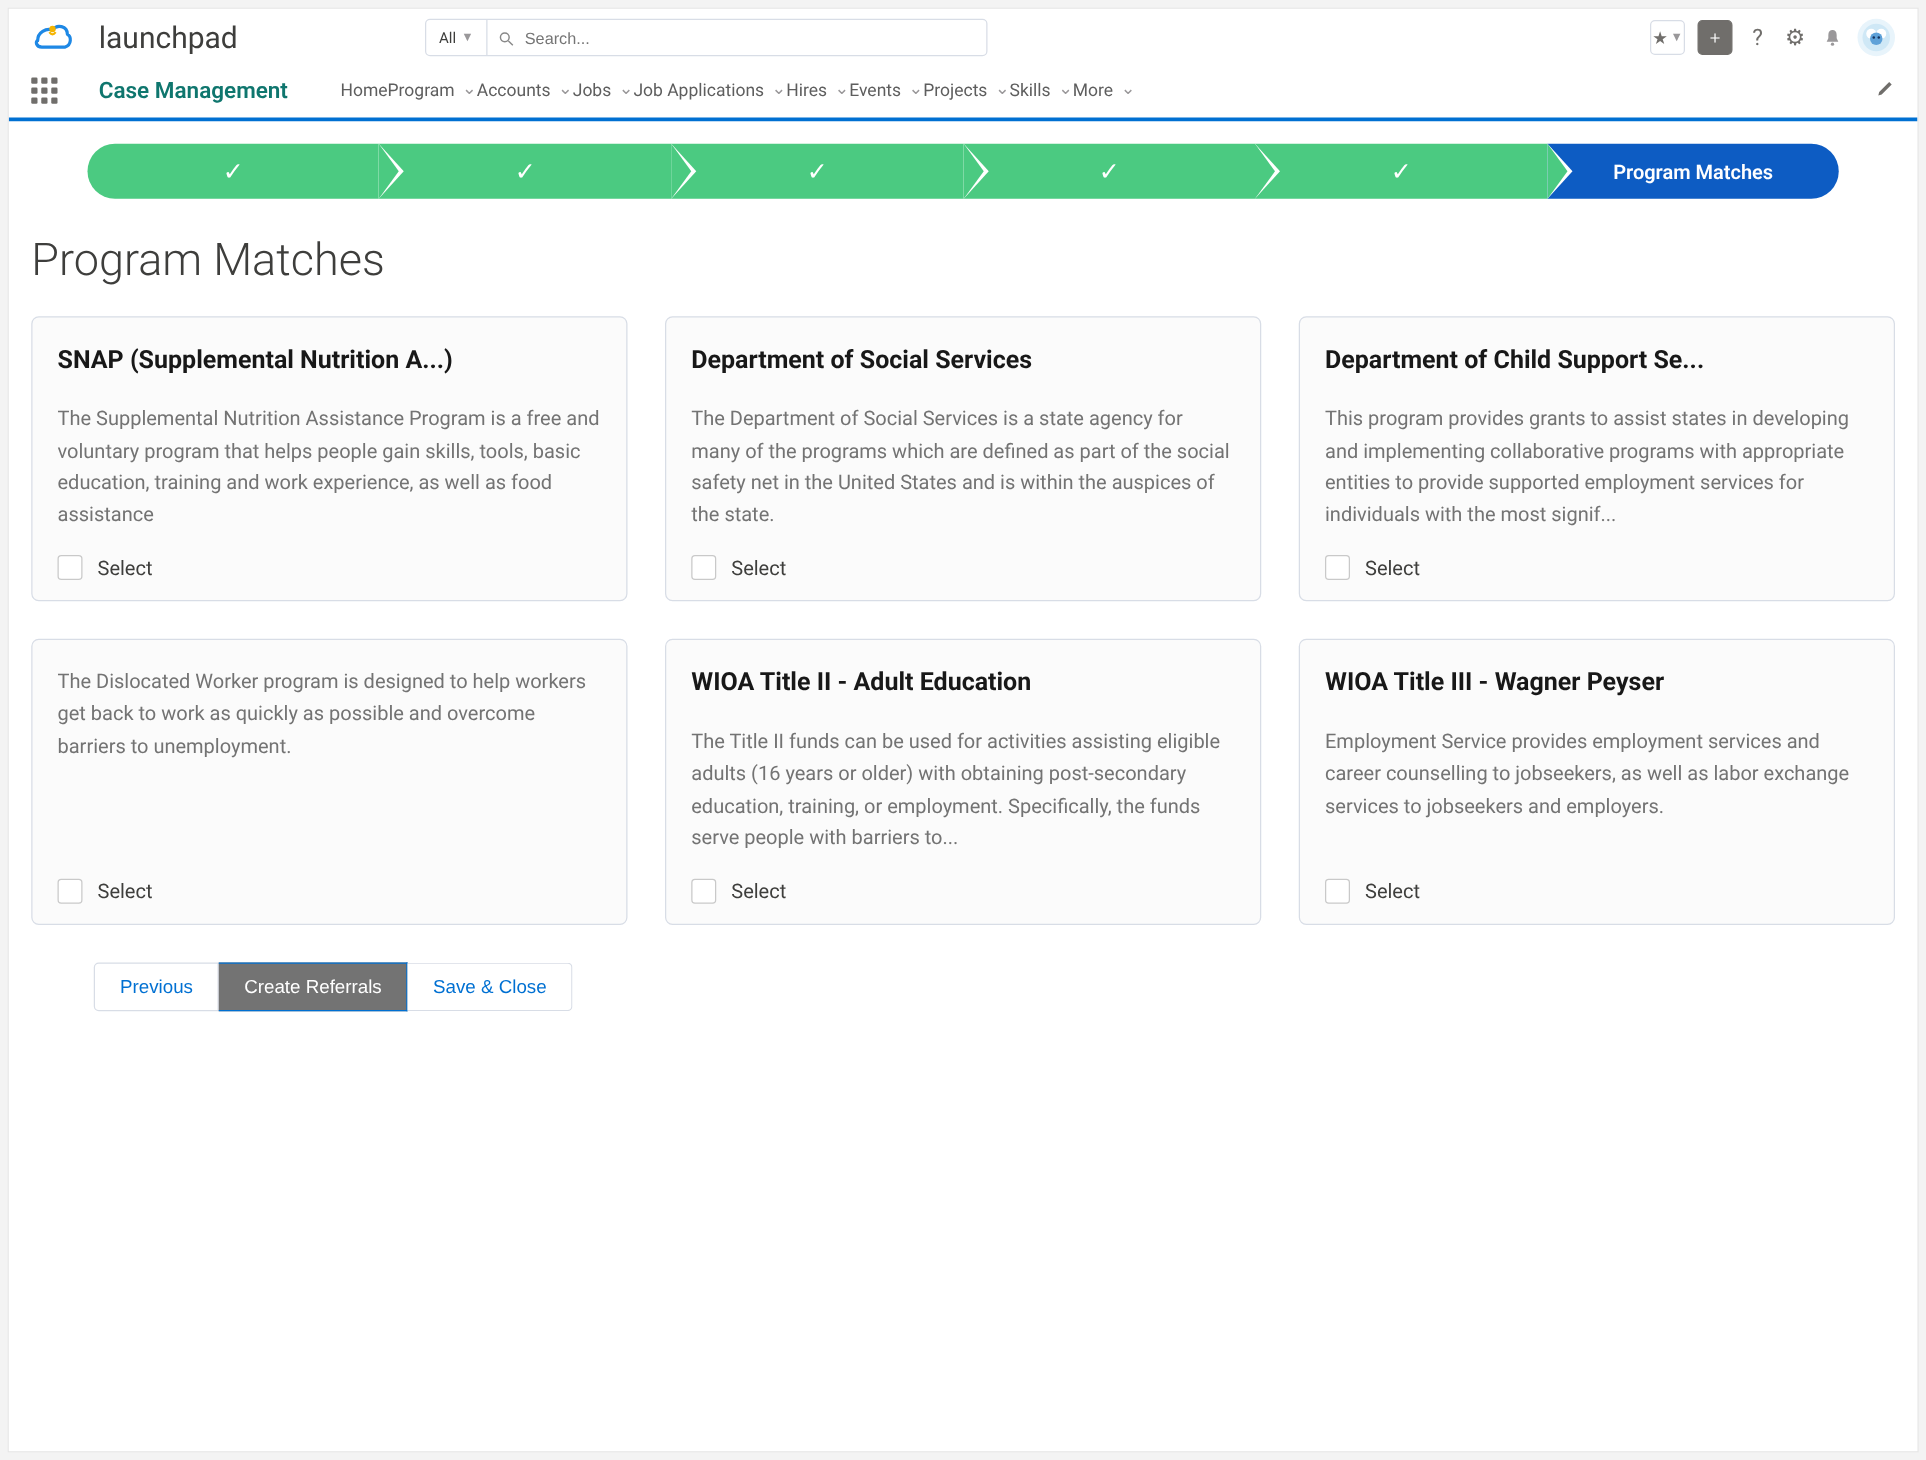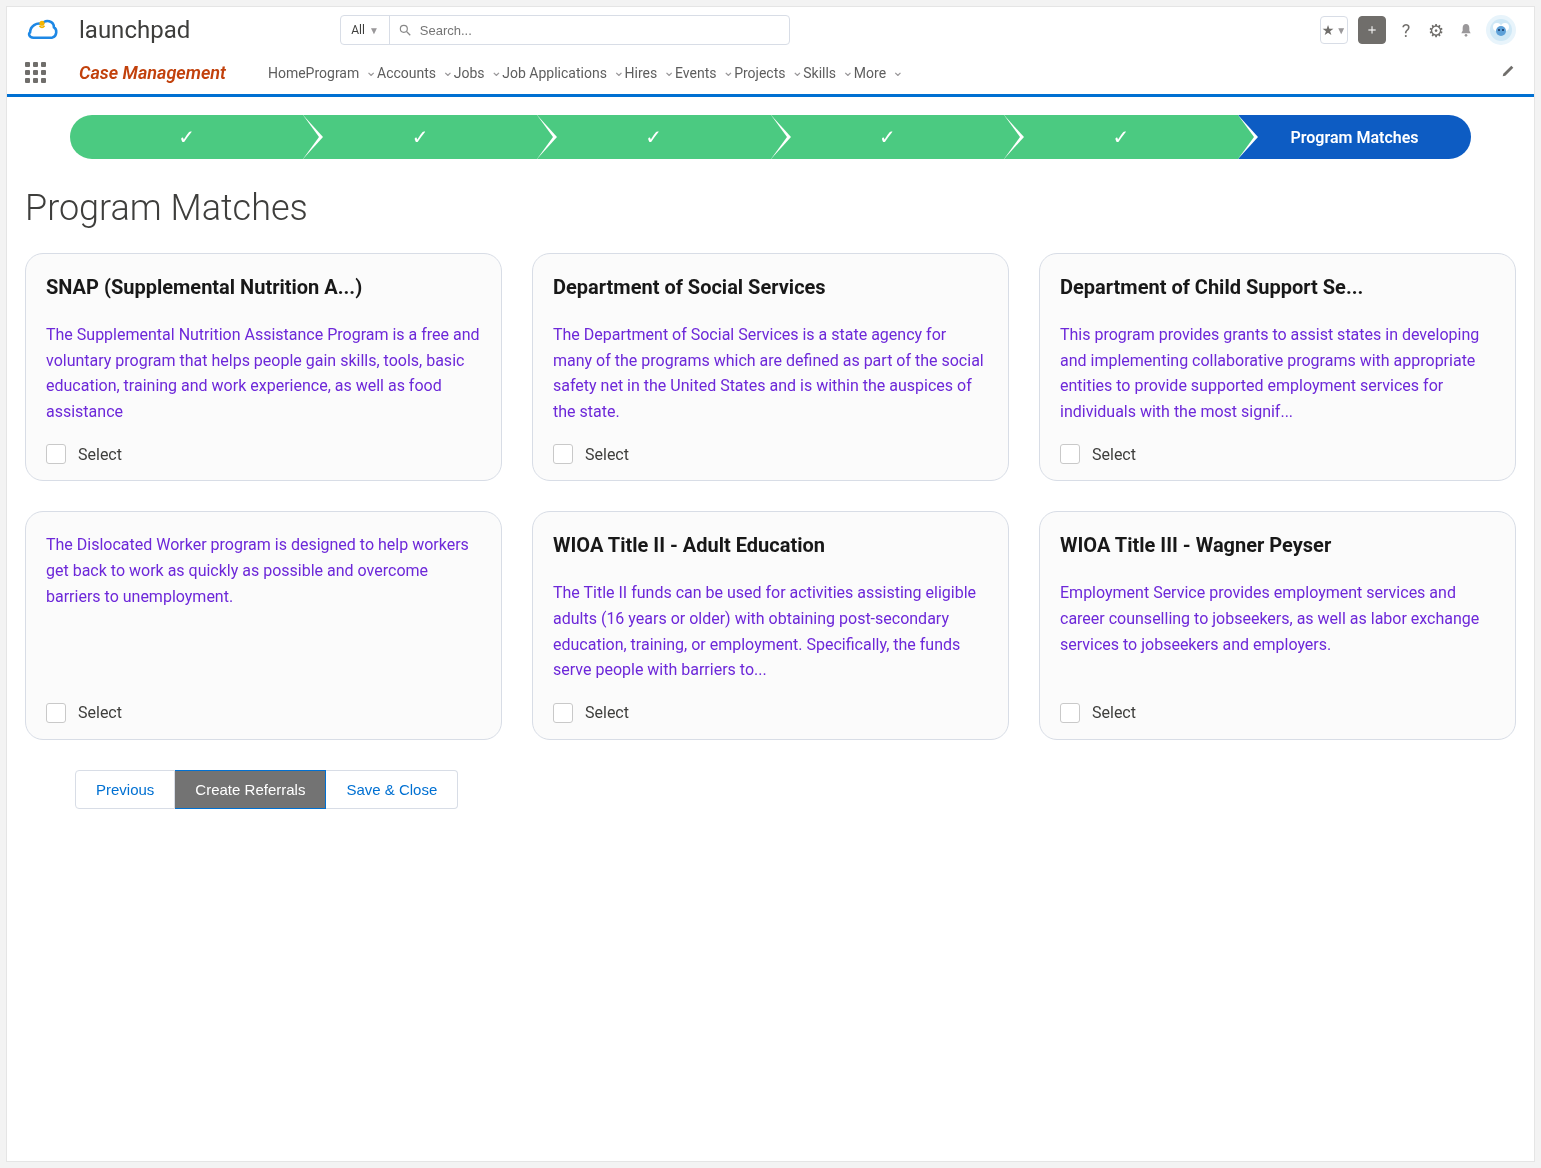--- a/index.html
+++ b/index.html
@@ -47,21 +47,21 @@
   }
   .searchwrap .all {
     display:flex; align-items:center; gap:4px;
     padding: 0 10px;
     border-right: 1px solid #d8dde6;
     font-size: 12px;
     color: #3e3e3c;
     height:100%;
   }
   .searchwrap .searchbox {
-    display:flex; align-items:center;
+    display:flex; align-items:flex-end;
     flex: 1; padding: 0 8px; gap:8px;
     color:#888;
   }
   .searchwrap input {
     border:none; outline:none; flex:1; font-size:13px;
   }
   .toptools {
     margin-left: auto;
     display:flex; gap:10px; align-items:center;
   }
@@ -83,21 +83,21 @@
     padding: 0 18px;
     height: 46px;
     gap: 24px;
     border-bottom: 3px solid #0070d2;
   }
   .appsbtn {
     width:22px; height:22px; display:grid; grid-template-columns:repeat(3,5px); grid-template-rows:repeat(3,5px);
     gap:3px;
   }
   .appsbtn span{ background:#706e6b; border-radius:1px; width:5px; height:5px;}
-  .appname { font-size:18px; color:#c2410c; font-weight:600; margin-left:8px; margin-right:18px;font-style:italic;}
+  .appname { font-size:18px; color:#0f766e; font-weight:600; margin-left:8px; margin-right:18px;}
   .navlinks { display:flex; align-items:center; }
   .navlink  { color:#5e5e5e; font-size:14px; display:flex; gap:6px; align-items:center; }
   .chev { font-size:10px; color:#9a989a;}
   .navbar .editicon{ margin-left:auto; color:#706e6b; }
 
   
   .content { padding: 18px 18px 0 18px; flex:1; overflow:auto;}
 
   
   .stepper { display:flex; width:94%; margin: 0 auto 28px auto; height:44px; }
@@ -119,27 +119,27 @@
   }
   .step:last-child::after, .step:last-child::before{ display:none;}
   .step.active { background:#0d5cc3; font-weight:600; font-size:16px;}
   .step .check{ font-size:20px; }
 
   .pagetitle { font-size:36px; color:#3e3e3c; font-weight:300; margin: 8px 0 24px 0;}
 
   
   .cards { display:grid; grid-template-columns: repeat(3, 1fr); gap:30px; }
   .card {
-    border:1px solid #d8dde6; border-radius:18px;
+    border:1px solid #d8dde6; border-radius:6px;
     background:#fbfbfb; padding:20px 20px 16px 20px;
     display:flex; flex-direction:column;
   }
   .card h3 { font-size:20px; font-weight:700; color:#181818; margin-bottom:22px; line-height:1.3;
     white-space:nowrap; overflow:hidden; text-overflow:ellipsis;}
-  .card p { font-size:16px; color:#6d28d9; line-height:1.6;
+  .card p { font-size:16px; color:#737373; line-height:1.6;
     display:-webkit-box; -webkit-line-clamp:5; -webkit-box-orient:vertical; overflow:hidden;}
   .card .selectrow{ margin-top:auto; display:flex; align-items:center; gap:12px; padding-top:20px;}
   .card .cbox{
     width:20px; height:20px; border:1px solid #c9c9c9; background:#fff; border-radius:3px;
   }
   .card .selectlabel{ font-size:16px; color:#3e3e3c;}
 
   
   .footerbtns { display:flex; gap:0; margin:30px 0 22px 38px;padding-left:12px; }
   .fbtn {

